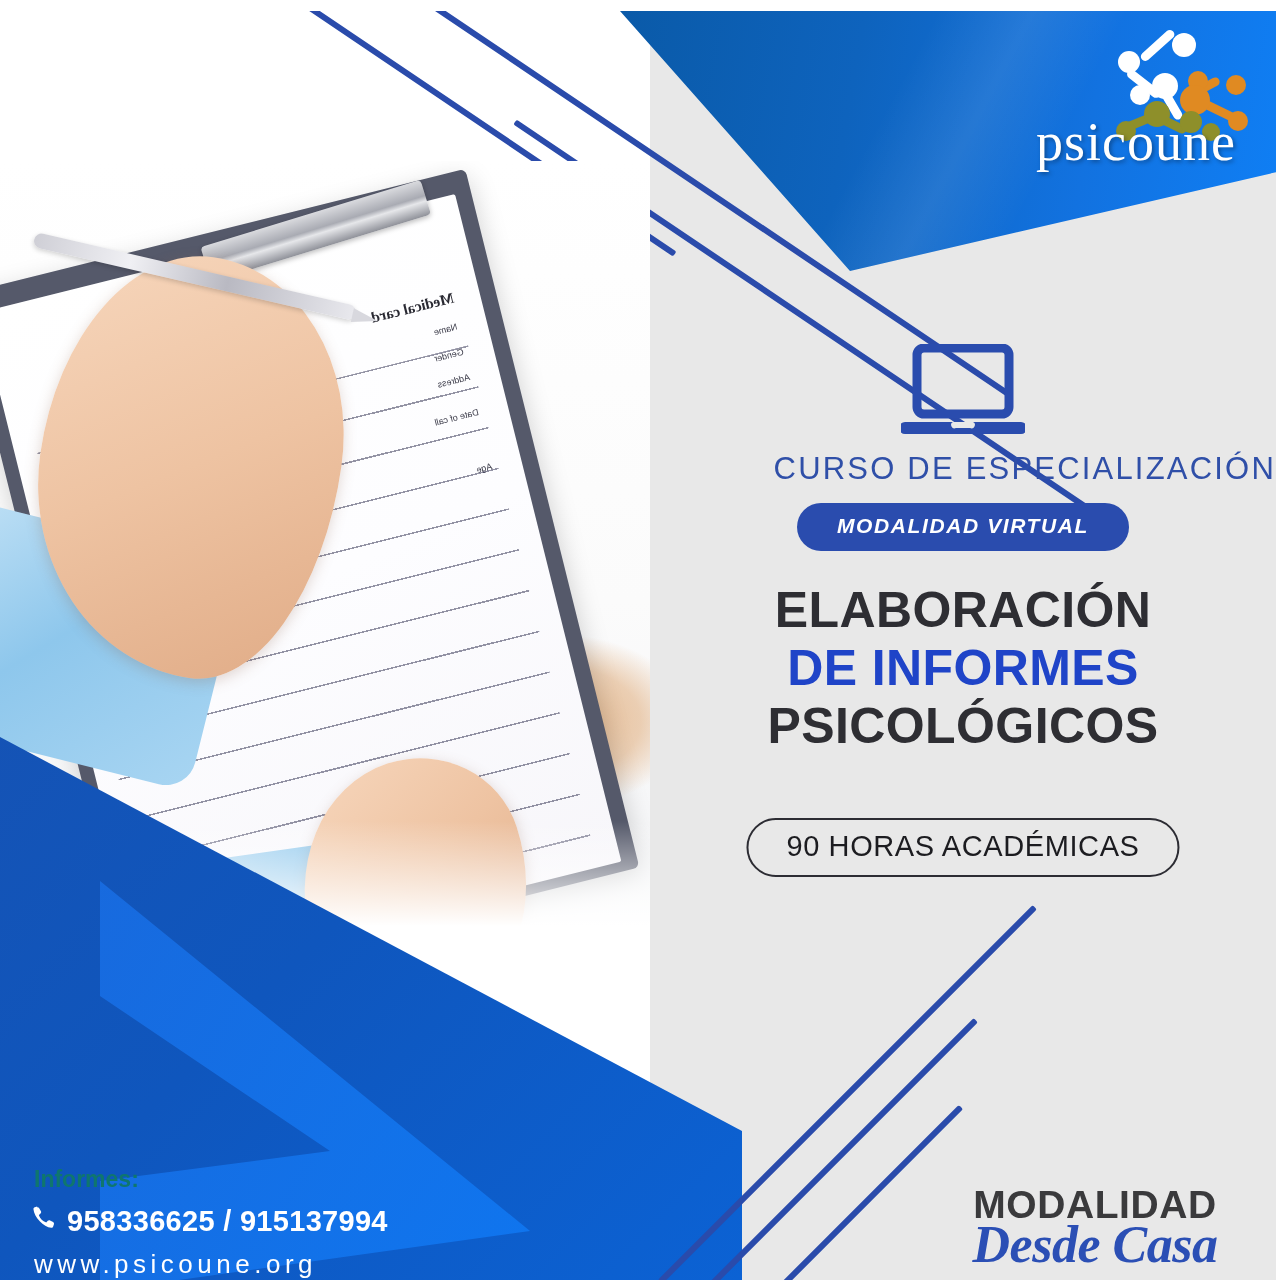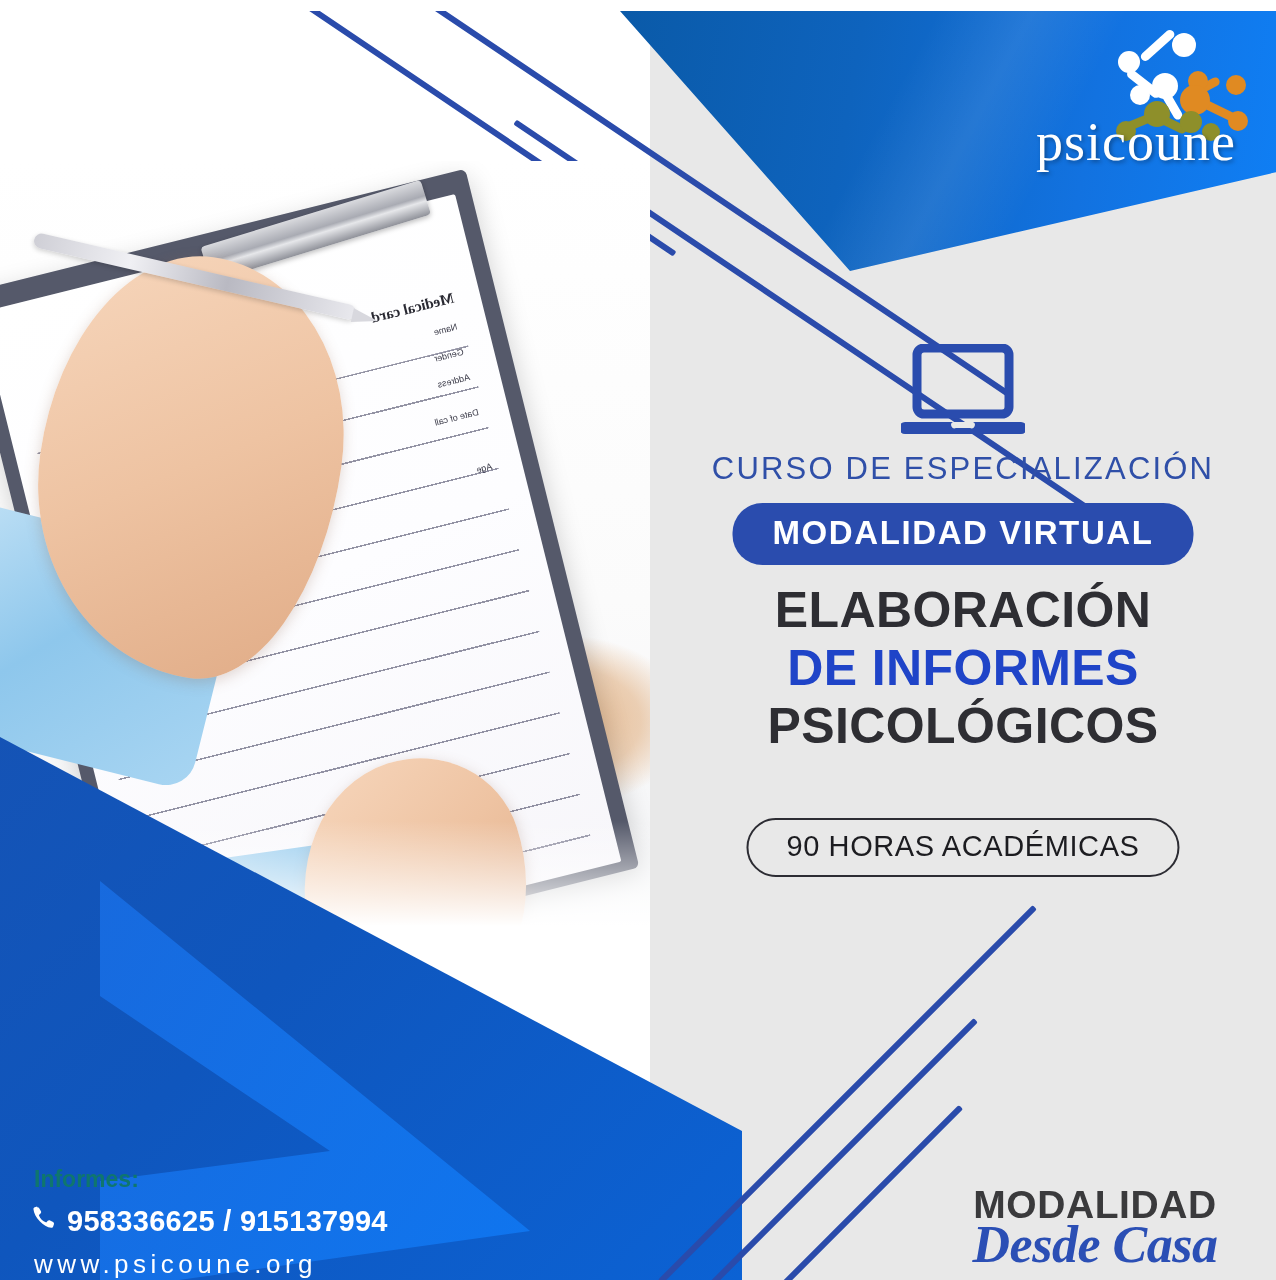--- a/index.html
+++ b/index.html
@@ -266,39 +266,40 @@
   .laptop-icon {
     position: absolute;
     left: 50%;
     top: 333px;
     transform: translateX(-50%);
   }
   .kicker {
     position: absolute;
     left: 0; right: 0;
     top: 440px;
-    text-align: center;
+    text-align: right;
     color: #2f4fa8;
     font-size: 31px;
     letter-spacing: 2.2px;
     font-weight: 400;
   }
   .pill-virtual {
     position: absolute;
     left: 50%;
     top: 492px;
     transform: translateX(-50%);
     background: #2a4cae;
     color: #ffffff;
-    font-size: 33px;
+    font-size: 21px;
     font-weight: bold;
     letter-spacing: 1.6px;
     padding: 11px 40px 13px;
     border-radius: 30px;
     white-space: nowrap;
+    font-style: italic;
   }
   .headline {
     position: absolute;
     left: 0; right: 0;
     top: 570px;
     text-align: center;
     font-size: 50px;
     font-weight: bold;
     line-height: 1.16;
     letter-spacing: 0.4px;

